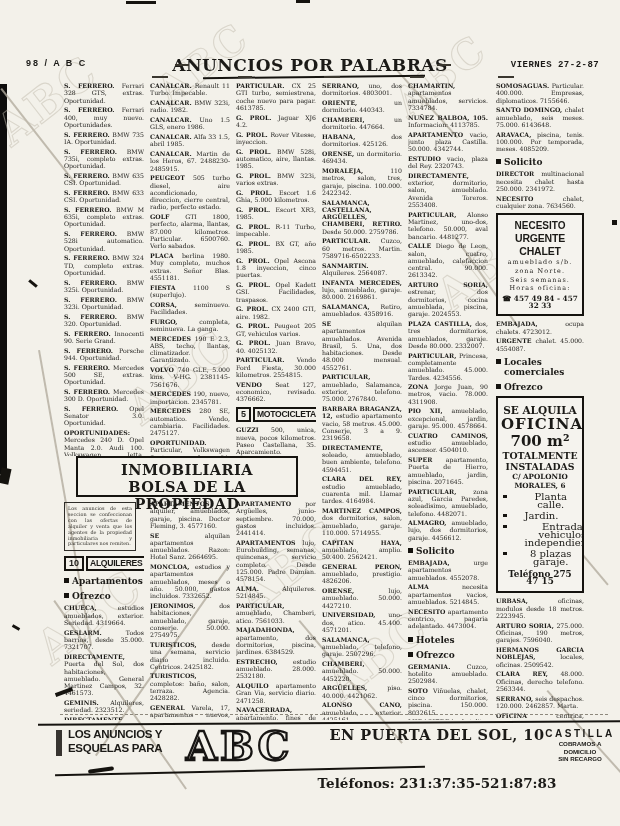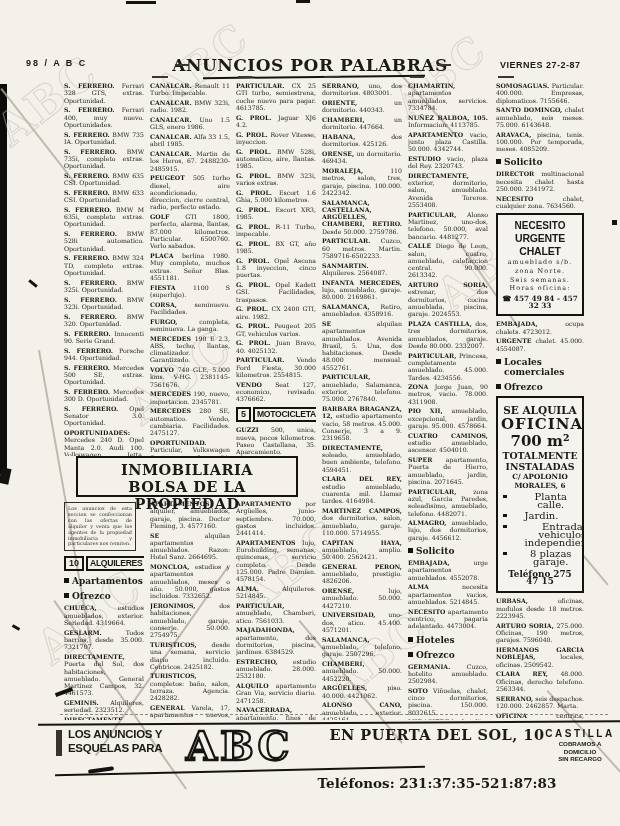--- a/index.html
+++ b/index.html
@@ -12,22 +12,22 @@
   .wm{position:absolute;font-family:"DejaVu Serif",serif;font-weight:bold;color:transparent;
       -webkit-text-stroke:1.1px #c2bcae;opacity:.5;transform:rotate(-38deg);letter-spacing:2px;}
   .dash{position:absolute;height:2px;background:#3a372f;}
   
   .hdr-num{position:absolute;left:26px;top:58px;font-family:"Liberation Sans",sans-serif;
            font-weight:bold;font-size:9px;letter-spacing:2px;}
   .hdr-title{position:absolute;left:0;top:55px;width:620px;text-align:center;
              font-weight:bold;font-size:17px;letter-spacing:.5px;}
   .hdr-rule{position:absolute;left:203px;top:76px;width:222px;height:2px;background:#15130f;
             transform:rotate(-.6deg);}
-  .hdr-date{position:absolute;right:10px;top:60px;width:110px;text-align:left;
-            font-family:Liberation Sans, sans-serif;font-weight:bold;font-size:9px;letter-spacing:.5px;}
+  .hdr-date{position:absolute;right:10px;top:60px;width:110px;text-align:center;
+            font-family:Liberation Mono, monospace;font-weight:bold;font-size:9px;letter-spacing:.5px;}
   
   .col{position:absolute;overflow:hidden;font-size:6.2px;line-height:7.3px;text-align:justify;}
   .ad{margin-bottom:2.4px;}
   .ad b{font-weight:bold;}
   .sub{display:flex;gap:3px;align-items:flex-start;font-weight:bold;font-size:9px;
        line-height:10px;margin:5px 0 3px;text-align:left;}
   .sq{flex:0 0 auto;width:5px;height:5px;background:#15130f;margin-top:2px;}
   .secnum{display:flex;gap:2px;margin:5px 0 4px;}
   .secnum .n{border:2px solid #15130f;font-family:"Liberation Sans",sans-serif;font-weight:bold;
              font-size:9px;line-height:11px;padding:0 3px;}

